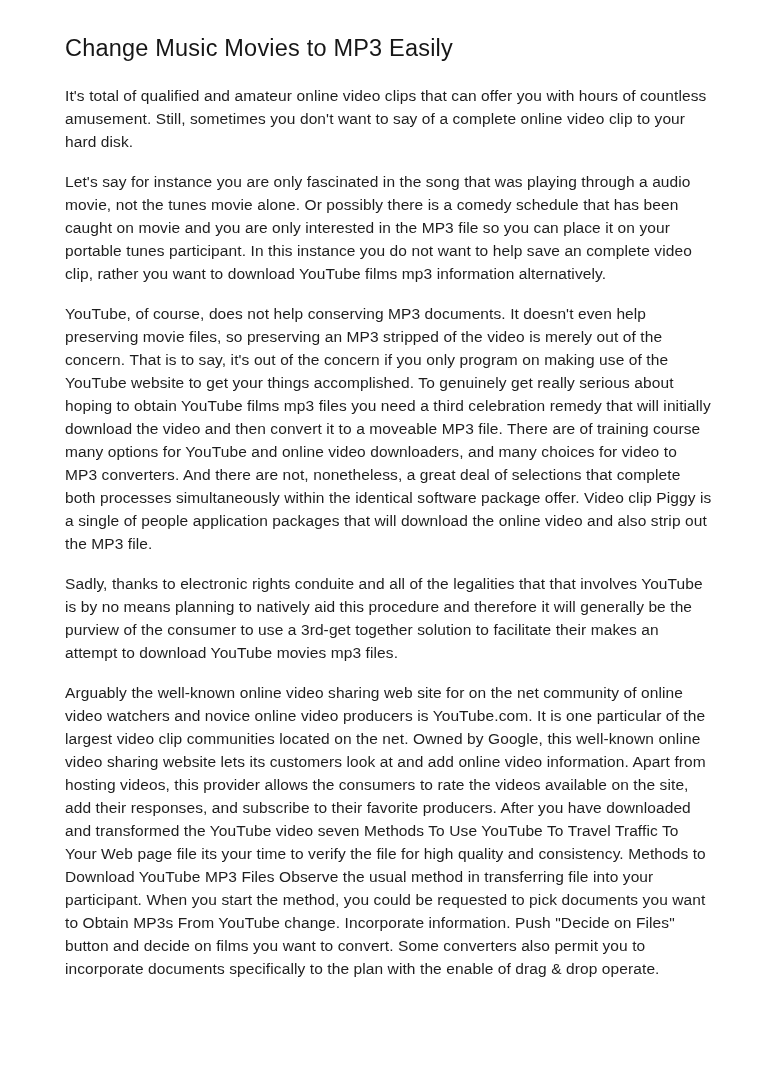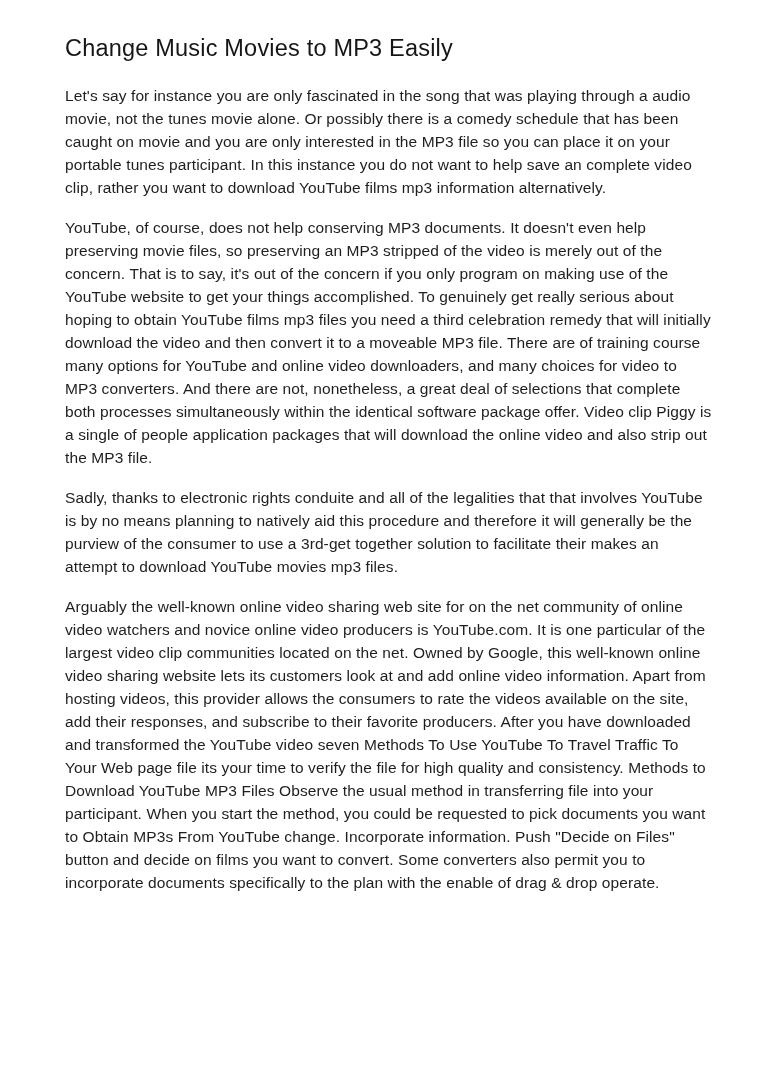--- a/index.html
+++ b/index.html
@@ -38,20 +38,23 @@
     color: #1e1e1e;
     letter-spacing: 0.1px;
   }
 </style>
 </head>
 <body>
 
 <div class="page">
   <h1 class="doc-title">Change Music Movies to MP3 Easily</h1>
 
+  <p class="doc-paragraph">It's total of qualified and amateur online video clips that can offer you with hours of countless
+amusement. Still, sometimes you don't want to say of a complete online video clip to your
+hard disk.</p>
 
   <p class="doc-paragraph">Let's say for instance you are only fascinated in the song that was playing through a audio
 movie, not the tunes movie alone. Or possibly there is a comedy schedule that has been
 caught on movie and you are only interested in the MP3 file so you can place it on your
 portable tunes participant. In this instance you do not want to help save an complete video
 clip, rather you want to download YouTube films mp3 information alternatively.</p>
 
   <p class="doc-paragraph">YouTube, of course, does not help conserving MP3 documents. It doesn't even help
 preserving movie files, so preserving an MP3 stripped of the video is merely out of the
 concern. That is to say, it's out of the concern if you only program on making use of the

